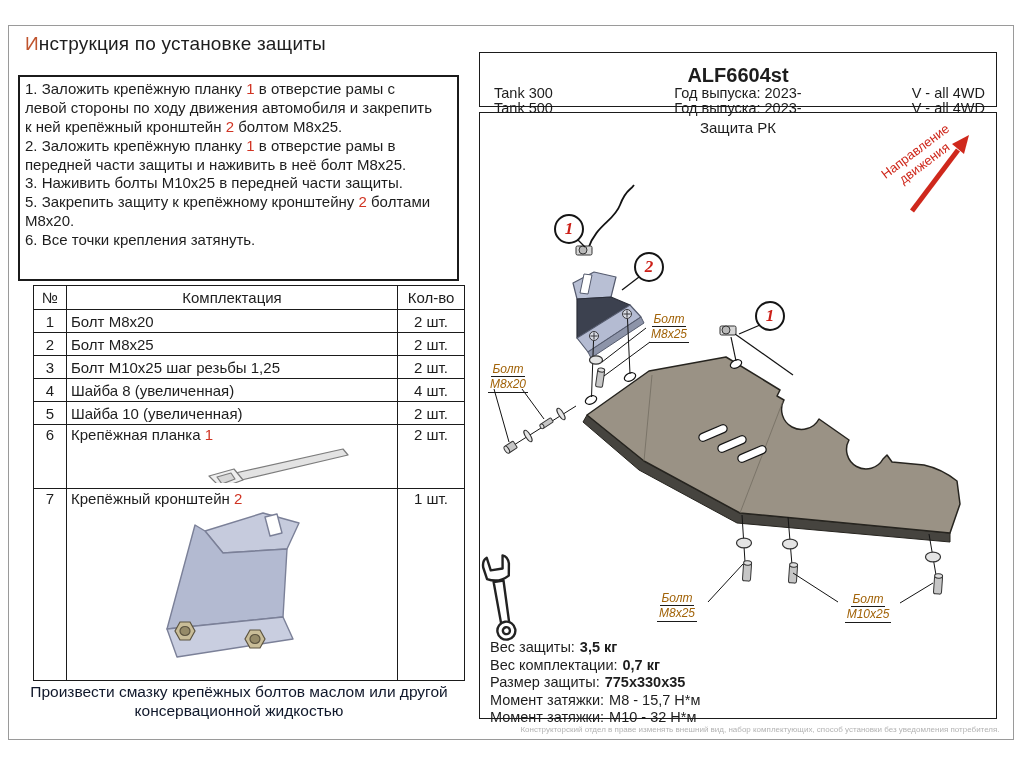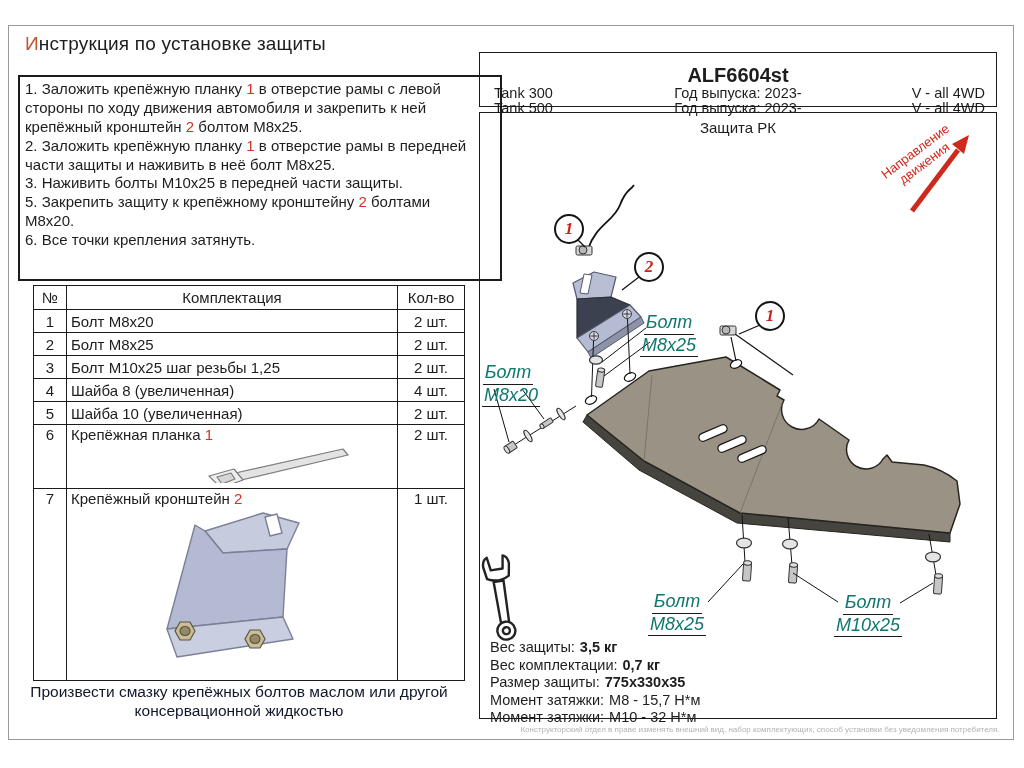--- a/index.html
+++ b/index.html
@@ -1,21 +1,21 @@
 <!DOCTYPE html>
 <html><head>
 <meta charset="utf-8">
 <style>
   html,body{margin:0;padding:0;width:1024px;height:768px;background:#fff;}
   .page{position:absolute;inset:0;width:1024px;height:768px;overflow:hidden;
         font-family:"Liberation Sans",sans-serif;color:#1d1d1d;background:#fff;}
   .frame{position:absolute;left:8px;top:25px;width:1004px;height:713px;border:1px solid #9a9a9a;}
   .title{position:absolute;left:25px;top:33px;font-size:19px;letter-spacing:.2px;white-space:nowrap;}
   .title .init{color:#c0552f;}
-  .instr{position:absolute;left:18px;top:75px;width:484px;height:206px;border:2px solid #1b1b1b;
+  .instr{position:absolute;left:18px;top:75px;width:441px;height:206px;border:2px solid #1b1b1b;
          box-sizing:border-box;padding:3px 22px 0 5px;font-size:15px;line-height:1.26;}
   .instr p{margin:0;}
   .red{color:#d03423;}
   .kit{position:absolute;left:33px;top:285px;border-collapse:collapse;table-layout:fixed;font-size:15px;}
   .kit td{border:1.6px solid #1b1b1b;padding:0 4px;vertical-align:middle;overflow:hidden;}
   .kit .c-num{width:24px;text-align:center;}
   .kit .c-name{width:322px;margin-left:44px;}
   .kit .c-qty{width:58px;text-align:center;}
   .kit tr.hdr td{text-align:center;height:23px;}
   .kit tr.r td{height:22px;}
@@ -30,21 +30,21 @@
   .hrow .model{position:absolute;left:14px;}
   .hrow .year{position:absolute;left:0;width:100%;text-align:center;}
   .hrow .drive{position:absolute;right:11px;}
   .dbox{position:absolute;left:479px;top:112px;width:518px;height:607px;border:1.6px solid #1b1b1b;box-sizing:border-box;}
   .dbox svg.scene{position:absolute;left:0;top:0;}
   .caption{position:absolute;left:0;top:6px;width:100%;text-align:center;font-size:15px;}
   .direction{position:absolute;left:376px;top:30px;width:128px;transform:rotate(-37deg);
              color:#cf281c;font-size:13px;line-height:1.12;text-align:center;}
   .badge{position:absolute;width:26px;height:26px;border:2px solid #151515;border-radius:50%;background:#fff;
          color:#cc2018;font:italic 700 17px "Liberation Serif",serif;display:flex;align-items:center;justify-content:center;}
-  .blabel{position:absolute;font-style:italic;font-size:18px;line-height:1.2;text-align:center;color:#0f766e;}
+  .blabel{position:absolute;font-style:italic;font-size:12px;line-height:1.2;text-align:center;color:#a16207;}
   .blabel span{display:inline-block;border-bottom:1.3px solid #1a1a1a;padding:0 2px;}
   .specs{position:absolute;left:10px;top:526px;font-size:14.5px;line-height:17.5px;white-space:nowrap;}
   .specs .val{margin-left:5px;}
   .specs .b{font-weight:bold;margin-top:20px;}
   .footer{position:absolute;left:520px;top:725px;width:480px;text-align:center;font-size:8px;color:#b3b3b3;}
 </style>
 </head>
 <body>
 
 <div class="page">

